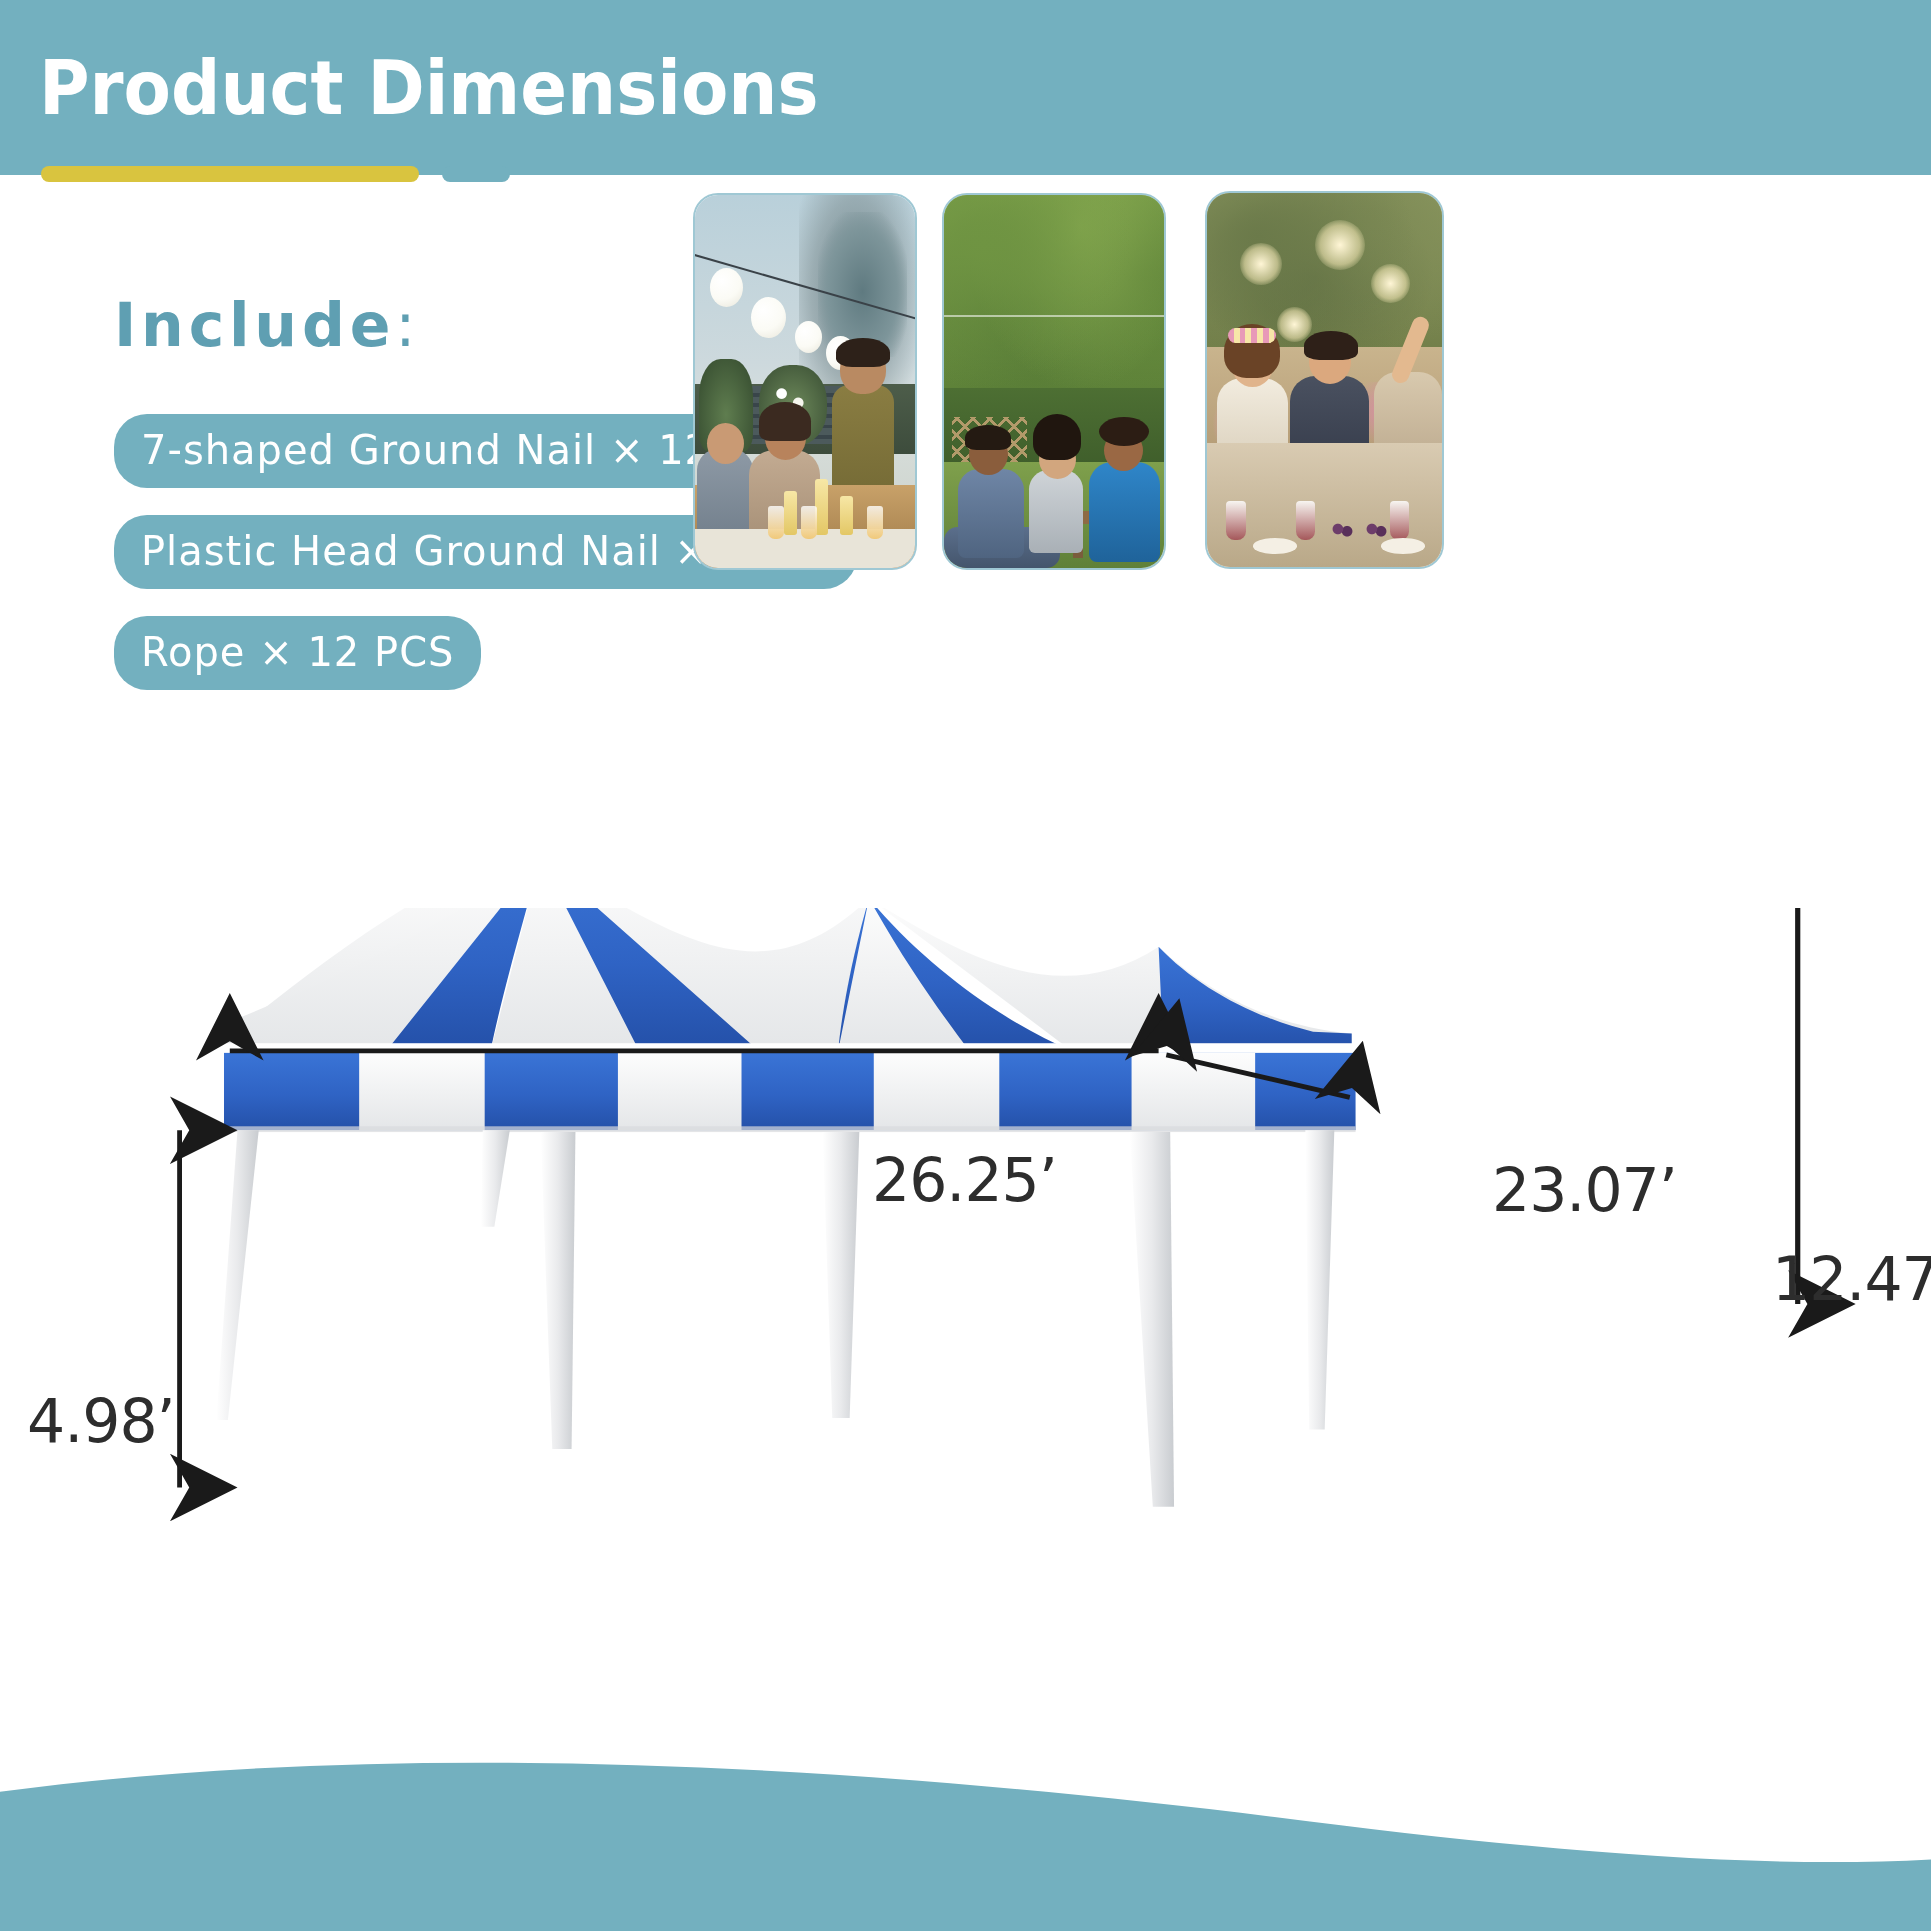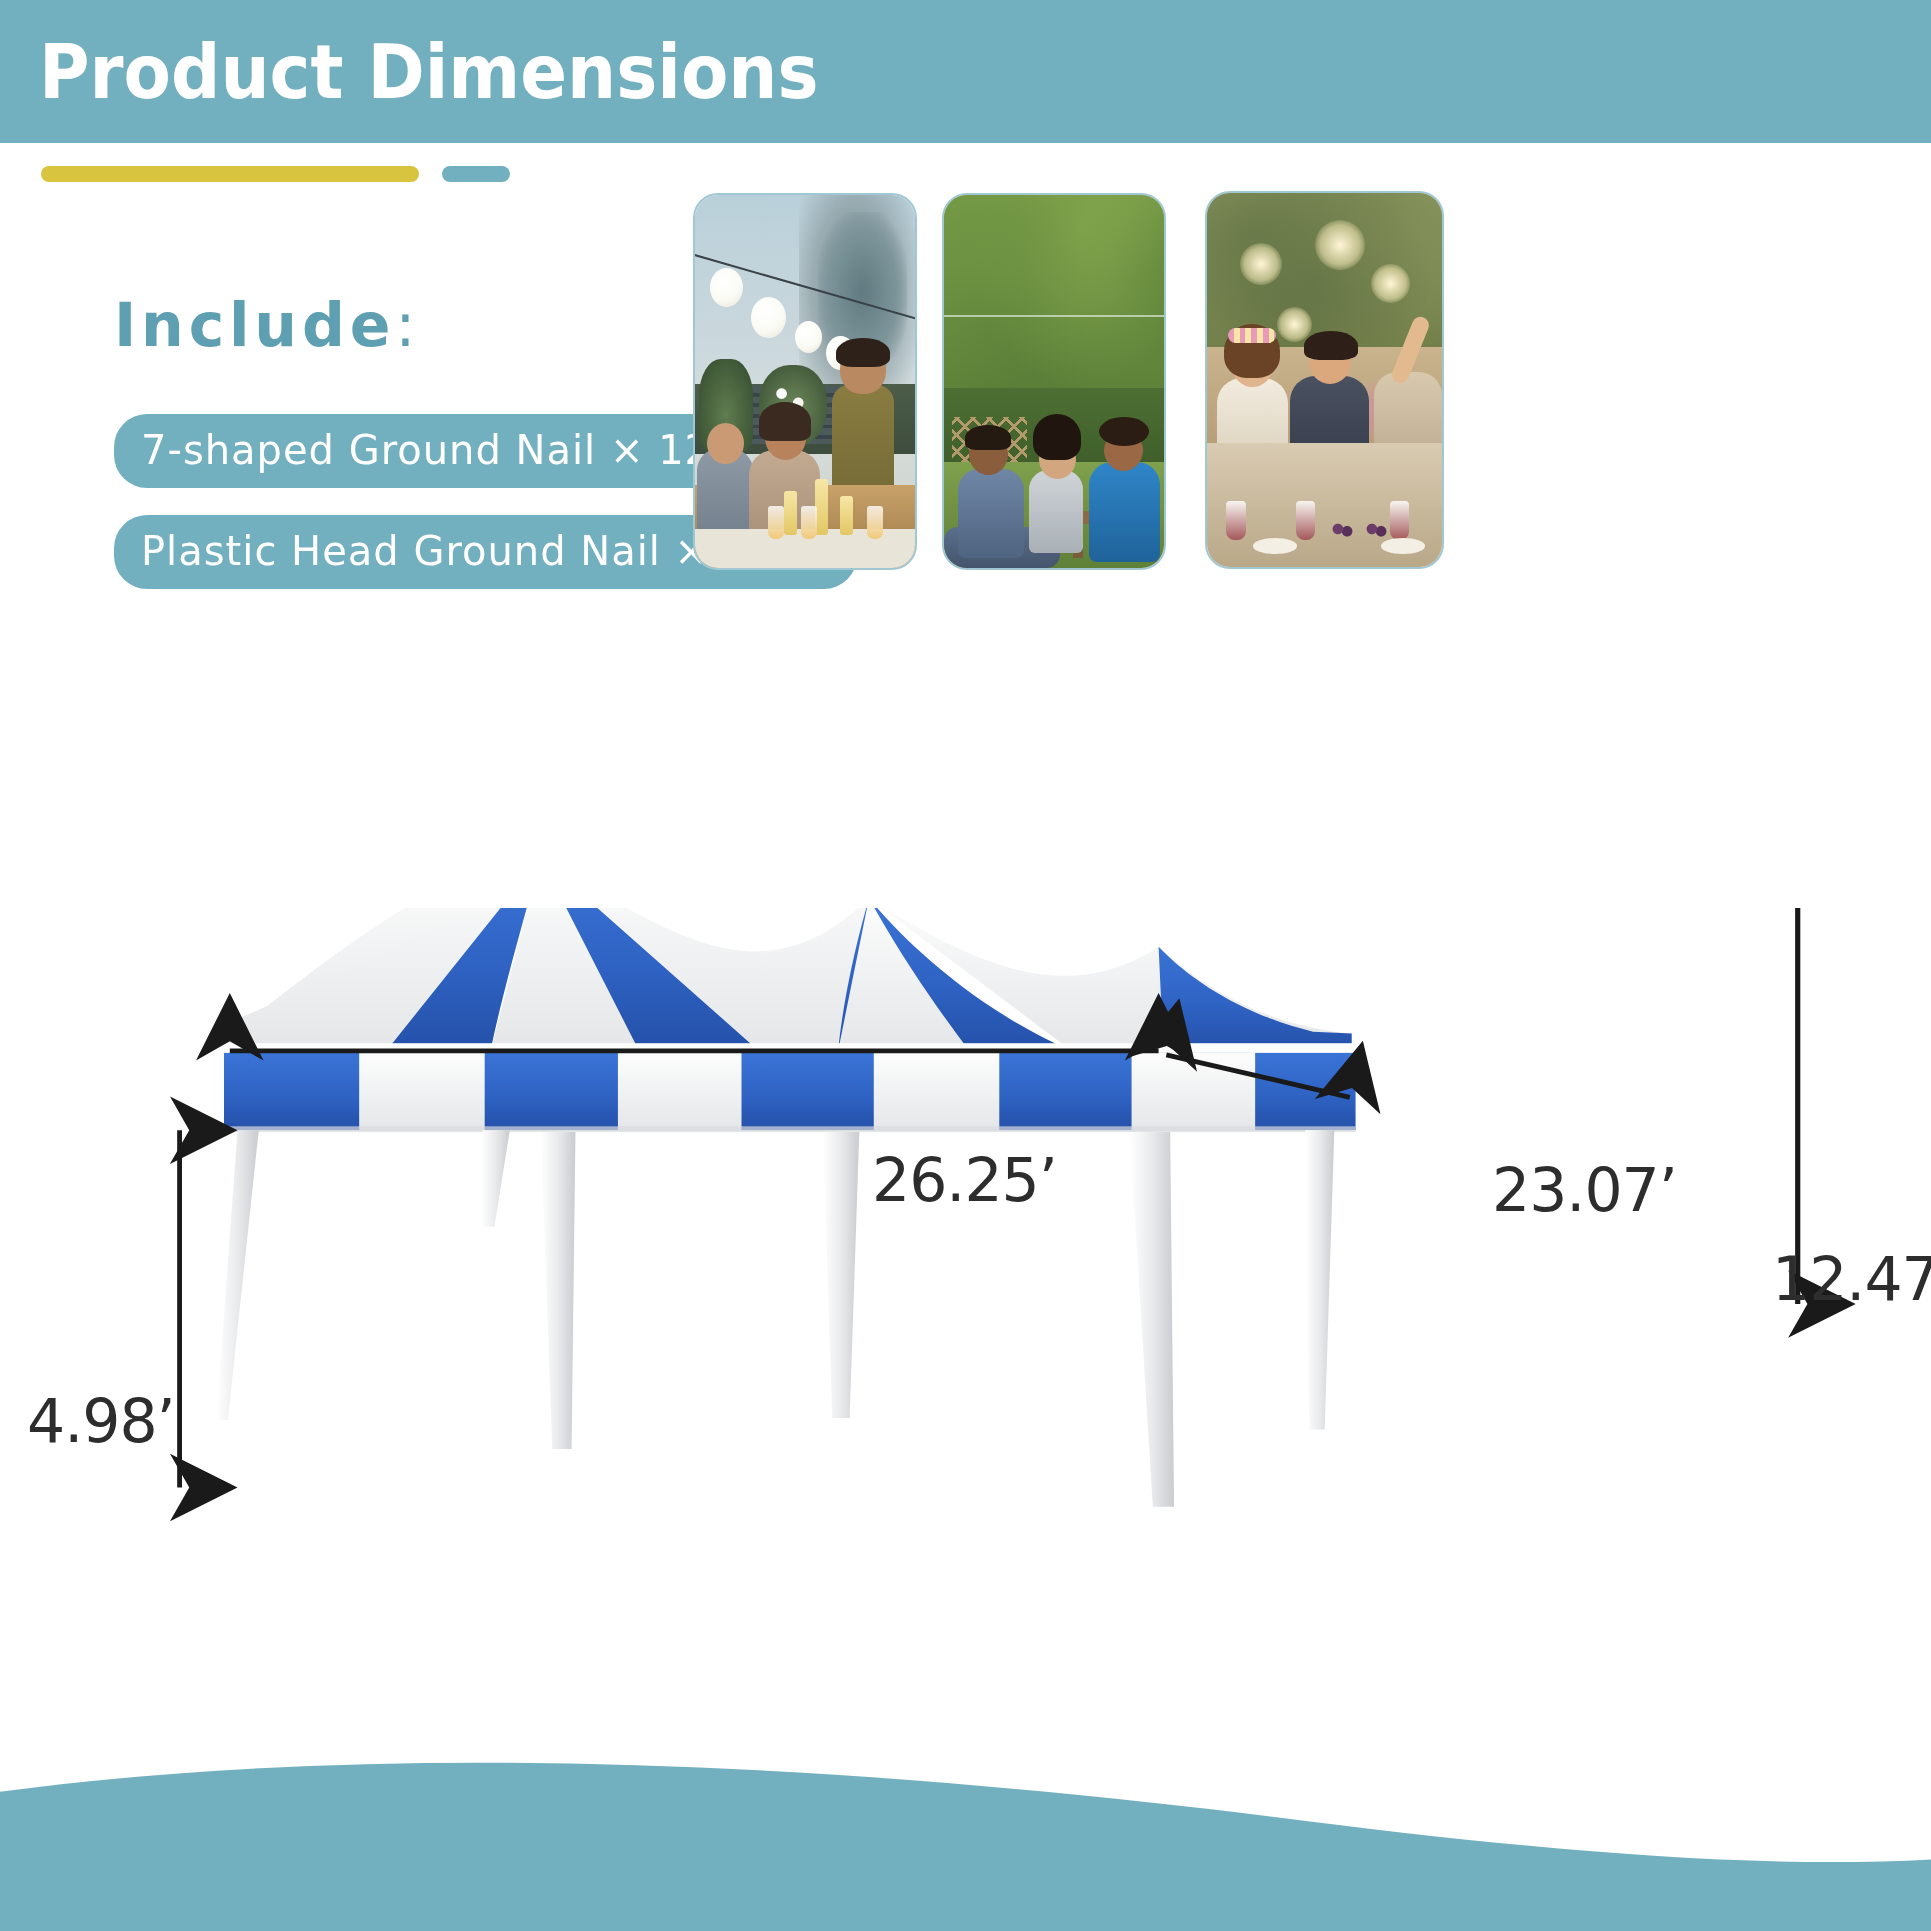--- a/index.html
+++ b/index.html
@@ -6,21 +6,21 @@
   html, body { width:1931px; height:1931px; }
   body {
     background:#ffffff;
     font-family:"Liberation Sans", sans-serif;
     position:relative;
     overflow:hidden;
   }
 
   
   #header-bar{
-    position:absolute; left:0; top:0; width:1931px; height:143px;
+    position:absolute; left:0; top:0; width:1931px; height:175px;
     background:#73b0bf;
     display:flex; align-items:center;text-align:right;
   }
   #page-title{
     color:#ffffff;
     font-size:75px;
     font-weight:bold;
     letter-spacing:0px;
     margin-left:39px;
     font-family:"DejaVu Sans", sans-serif;
@@ -245,20 +245,23 @@
 
 <div id="include-block">
   <div id="include-heading"><span>Include</span><span class="colon">:</span></div>
 
   <div class="pill-row">
     <span class="pill">7-shaped Ground Nail × 12 PCS</span>
   </div>
   <div class="pill-row">
     <span class="pill">Plastic Head Ground Nail ×6 PCS</span>
   </div>
+  <div class="pill-row">
+    <span class="pill">Rope × 12 PCS</span>
+  </div>
 </div>
 
 <div class="photo-card" id="photo-card-1">
   <div class="photo-inner">
     <div class="p1-sky"></div>
     <div class="p1-smoke"></div>
     <div class="p1-tree"></div>
     <div class="p1-wire"></div>
     <div class="p1-bulb" style="left:15.4px;  top:73px;  width:33px; height:39px;"></div>
     <div class="p1-bulb" style="left:56px;  top:102px; width:35px; height:41px;"></div>

